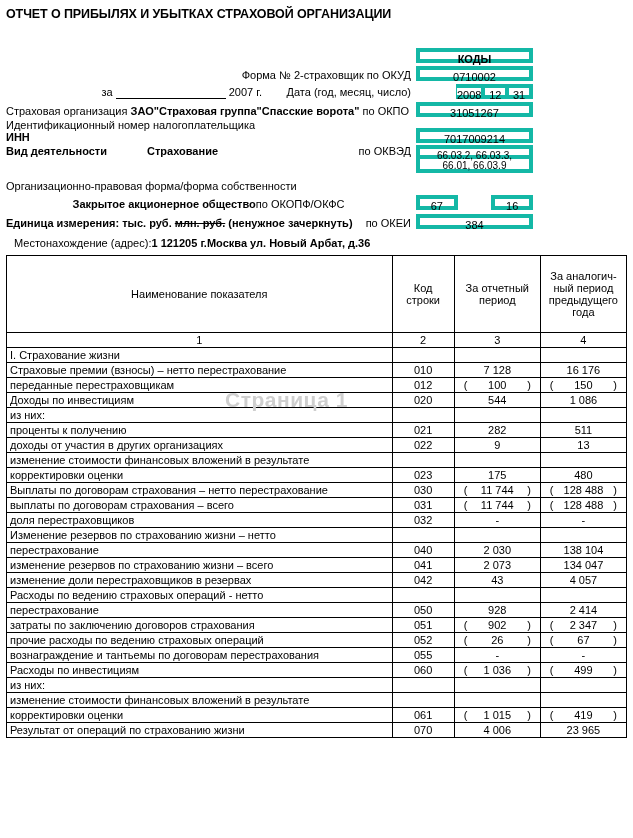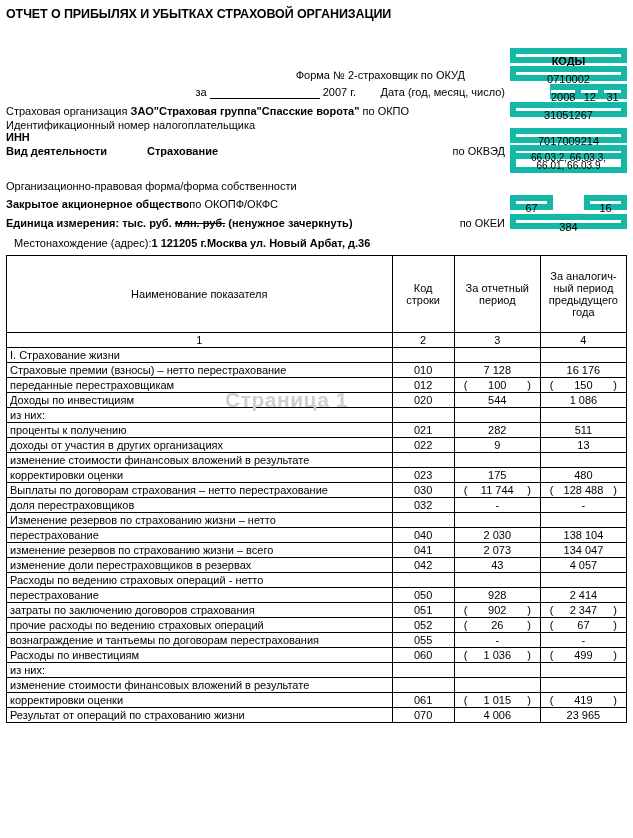--- a/index.html
+++ b/index.html
@@ -11,21 +11,21 @@
     width: 633px;
     height: 838px;
     font-family: "Liberation Sans", sans-serif;
     font-size: 11px;
     color: #000000;
     position: relative;
     overflow: hidden;
   }
   .page {
     position: relative;
-    width: 633px;
+    width: 539px;
     height: 838px;
     padding: 0;
   }
   .doc-title {
     font-size: 12.5px;
     font-weight: bold;
     padding: 7px 0 6px 6px;
     letter-spacing: -0.1px;
   }
 
@@ -48,21 +48,21 @@
   .hleftL {
     flex: 1 1 auto;
     text-align: left;
     white-space: nowrap;
   }
   .codes-col {
     width: 117px;
     flex: 0 0 117px;
   }
   .box {
-    border: 6px solid #14b8a6;
+    border: 4px solid #14b8a6;
     height: 15px;
     line-height: 15px;
     text-align: center;
     box-sizing: border-box;
     font-size: 11px;
   }
   .box.wide { width: 117px; }
   .triple { display: flex; padding-left: 40px; }
   .triple .box { flex: 1 1 0; border-left-width: 0; }
   .triple .box:first-child { border-left-width: 1px; }
@@ -129,21 +129,21 @@
 
   <div class="header">
 
     <div class="hrow" style="margin-top:20px;">
       <div class="hleft"></div>
       <div class="codes-col">
         <div class="box wide b">КОДЫ</div>
       </div>
     </div>
 
-    <div class="hrow" style="margin-top:2px;gap:40px;">
+    <div class="hrow" style="margin-top:2px;">
       <div class="hleft">Форма № 2-страховщик по ОКУД</div>
       <div class="codes-col">
         <div class="box wide">0710002</div>
       </div>
     </div>
 
     <div class="hrow" style="margin-top:2px;">
       <div class="hleft">
         <span>за</span>
         <span class="u-line" style="width:110px;">&nbsp;</span>
@@ -194,21 +194,21 @@
         <div class="box wide" style="height:14px; line-height:14px; font-size:10px; border-top:none;">66.01, 66.03.9</div>
       </div>
     </div>
 
     <div class="hrow" style="margin-top:3px;">
       <div class="hleftL">Организационно-правовая форма/форма собственности</div>
       <div class="codes-col"></div>
     </div>
 
     <div class="hrow" style="margin-top:2px;">
-      <div class="hleftL" style="display:flex; justify-content:flex-start; padding-right:5px;">
+      <div class="hleftL" style="display:flex; justify-content:center; padding-right:5px;">
         <span class="b">Закрытое акционерное общество</span>
         <span>по ОКОПФ/ОКФС</span>
       </div>
       <div class="codes-col">
         <div class="duo">
           <div class="box">67</div>
           <div class="box spacer"></div>
           <div class="box">16</div>
         </div>
       </div>
@@ -348,20 +348,38 @@
           </td>
           <td>
             <div class="paren">
               <span>(</span>
               <span>128 488</span>
               <span>)</span>
             </div>
           </td>
         </tr>
         <tr class="rowh">
+          <td class="ind1">выплаты по договорам страхования – всего</td>
+          <td class="code">031</td>
+          <td>
+            <div class="paren">
+              <span>(</span>
+              <span>11 744</span>
+              <span>)</span>
+            </div>
+          </td>
+          <td>
+            <div class="paren">
+              <span>(</span>
+              <span>128 488</span>
+              <span>)</span>
+            </div>
+          </td>
+        </tr>
+        <tr class="rowh">
           <td class="ind1">доля перестраховщиков</td>
           <td class="code">032</td>
           <td class="num">-</td>
           <td class="num">-</td>
         </tr>
         <tr class="rowh">
           <td class="ind0">Изменение резервов по страхованию жизни – нетто</td>
           <td class="code"></td>
           <td class="num"></td>
           <td class="num"></td>

